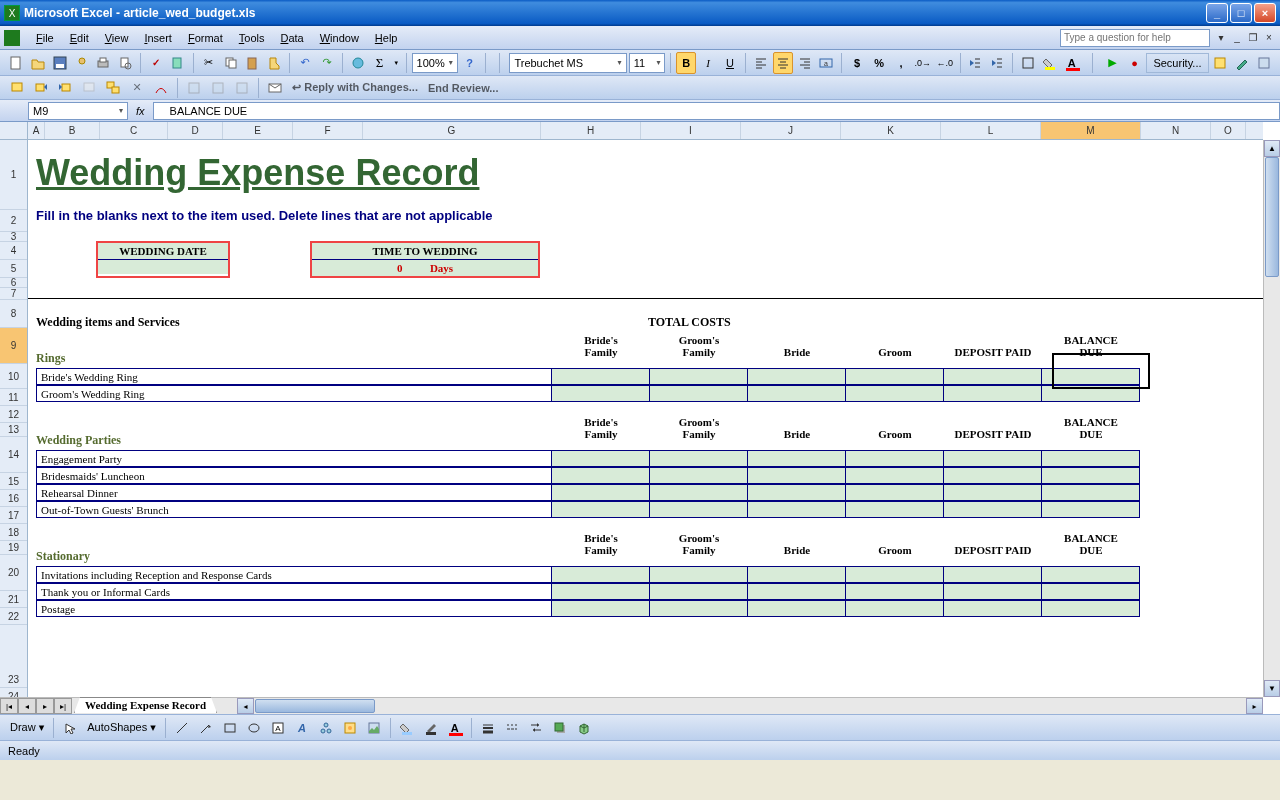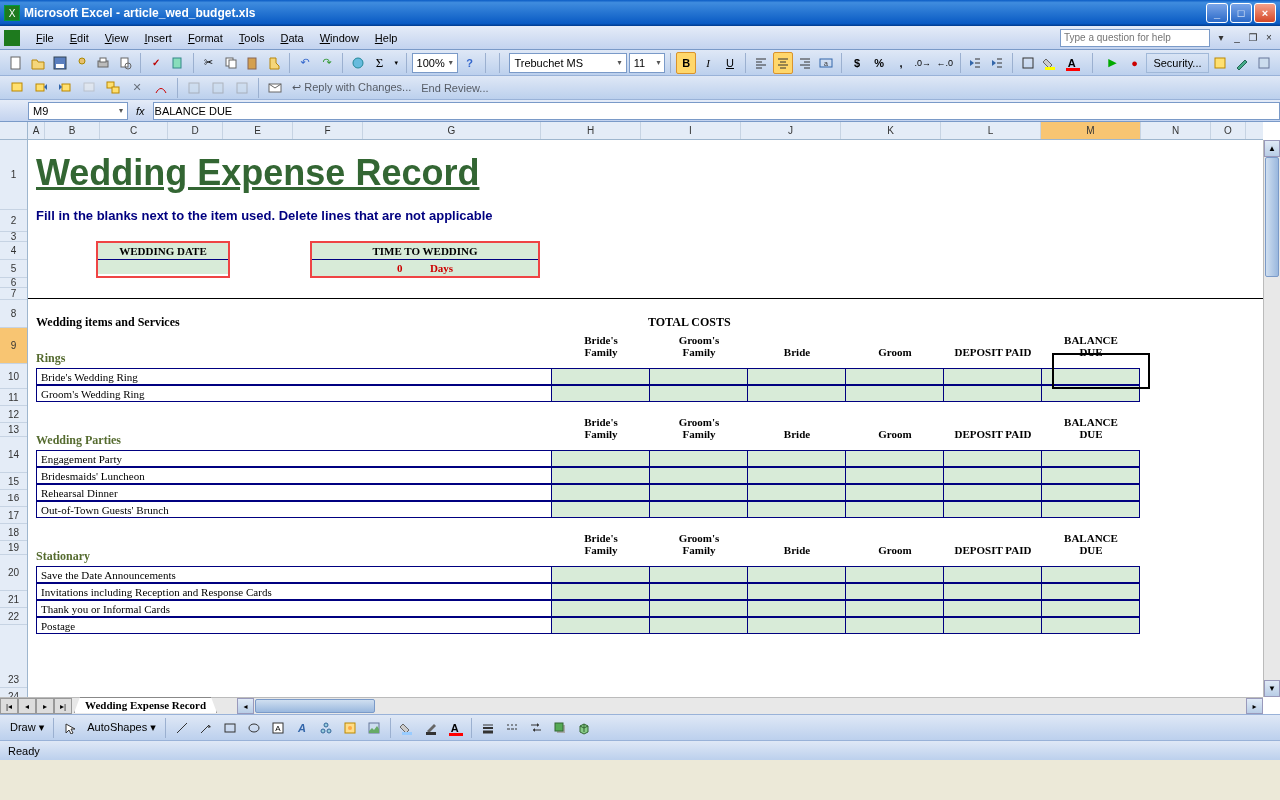--- a/index.html
+++ b/index.html
@@ -23,28 +23,28 @@
 .menubar .helpctl { display:flex; gap:2px; margin-left:4px; }
 .menubar .smbtn { width: 14px; height: 14px; display:flex; align-items:center; justify-content:center; font-size:10px; color:#333; }
 
 
 .toolbar { height: 26px; background: linear-gradient(to bottom, #dfe8f6, #bcd0ed); display: flex; align-items: center; padding: 2px 6px; border-bottom: 1px solid #99b2d8; gap: 2px; }
 .toolbar .tbtn { width: 22px; height: 22px; display: flex; align-items: center; justify-content: center; border: 1px solid transparent; border-radius: 2px; }
 .toolbar .sep { width: 1px; height: 20px; background: #9bb0d0; margin: 0 3px; }
 .toolbar .combo { height: 20px; background: #fff; border: 1px solid #7a9ac8; display: flex; align-items: center; padding: 0 4px; font-size: 11px; }
 .toolbar .combo .dd { margin-left: 4px; font-size: 8px; color: #555; }
 .toolbar .tbtn.active { background: #ffd76b; border-color: #d9932d; }
-.toolbar .lbl { padding: 0 4px; }
+.toolbar .lbl { padding: 0 4px; font-weight: bold; }
 .toolbar .security { height: 20px; border: 1px solid #a0b8d8; padding: 2px 6px; display:flex; align-items:center; gap:4px; }
 
 
 .fbar { height: 22px; background: linear-gradient(to bottom, #e5ecf8, #c3d3ef); display: flex; align-items: center; border-bottom: 1px solid #7a9ac8; }
 .fbar .namebox { width: 100px; height: 18px; background: #fff; border: 1px solid #7a9ac8; margin-left: 28px; padding: 0 4px; display: flex; align-items: center; justify-content: space-between; font-size: 11px; }
 .fbar .fx { padding: 0 8px; font-style: italic; font-size: 11px; }
-.fbar .formula { flex: 1; background: #fff; height: 18px; border: 1px solid #7a9ac8; padding: 0 1px; display: flex; align-items: center; font-size: 11px; }
+.fbar .formula { flex: 1; background: #fff; height: 18px; border: 1px solid #7a9ac8; padding: 0 16px; display: flex; align-items: center; font-size: 11px; }
 
 
 .gridwrap { position: relative; height: 592px; background: #fff; display: flex; }
 .rowhdrs { width: 28px; background: #e4ecf7; border-right: 1px solid #9eb6ce; }
 .rowhdrs .rh { height: 17px; border-bottom: 1px solid #c6d3e3; text-align: center; font-size: 10px; color: #333; display: flex; align-items: center; justify-content: center; }
 .rowhdrs .rh.sel { background: #f8c572; }
 .colhdrwrap { position: absolute; top: 0; left: 28px; right: 17px; height: 18px; background: #e4ecf7; border-bottom: 1px solid #9eb6ce; display: flex; z-index: 2; }
 .colhdrwrap .ch { height: 17px; border-right: 1px solid #c6d3e3; text-align: center; font-size: 10px; color: #333; display:flex; align-items:center; justify-content:center; }
 .colhdrwrap .ch.sel { background: #f8c572; }
 .corner { position: absolute; top:0; left:0; width:28px; height:18px; background: #e4ecf7; border-right:1px solid #9eb6ce; border-bottom:1px solid #9eb6ce; z-index:3; }
@@ -417,21 +417,21 @@
       <div class="rh" style="height: 10px;">6</div>
       <div class="rh" style="height: 12px;">7</div>
       <div class="rh" style="height: 28px;">8</div>
       <div class="rh sel" style="height: 36px;">9</div>
       <div class="rh" style="height: 25px;">10</div>
       <div class="rh" style="height: 17px;">11</div>
       <div class="rh" style="height: 17px;">12</div>
       <div class="rh" style="height: 14px;">13</div>
       <div class="rh" style="height: 36px;">14</div>
       <div class="rh" style="height: 17px;">15</div>
-      <div class="rh" style="height: 17px; font-family: Liberation Mono, monospace;">16</div>
+      <div class="rh" style="height: 17px;">16</div>
       <div class="rh" style="height: 17px;">17</div>
       <div class="rh" style="height: 17px;">18</div>
       <div class="rh" style="height: 14px;">19</div>
       <div class="rh" style="height: 36px;">20</div>
       <div class="rh" style="height: 17px;">21</div>
       <div class="rh" style="height: 17px;">22</div>
       <div class="rh" style="height: 17px; margin-top: 46px;">23</div>
       <div class="rh" style="height: 17px;">24</div>
     </div>
 
@@ -535,29 +535,20 @@
         <div class="colhdrs-row" style="height: 34px;">
           <div class="cat">Stationary</div>
           <div class="nc">Bride's<br>Family</div>
           <div class="nc">Groom's<br>Family</div>
           <div class="nc"><br>Bride</div>
           <div class="nc"><br>Groom</div>
           <div class="nc"><br>DEPOSIT PAID</div>
           <div class="nc">BALANCE<br>DUE</div>
         </div>
         <div class="datarow">
-          <div class="itemcell">Save the Date Announcements</div>
-          <div class="valcell"></div>
-          <div class="valcell"></div>
-          <div class="valcell"></div>
-          <div class="valcell"></div>
-          <div class="valcell"></div>
-          <div class="valcell"></div>
-        </div>
-        <div class="datarow">
           <div class="itemcell">Invitations including Reception and Response Cards</div>
           <div class="valcell"></div>
           <div class="valcell"></div>
           <div class="valcell"></div>
           <div class="valcell"></div>
           <div class="valcell"></div>
           <div class="valcell"></div>
         </div>
         <div class="datarow">
           <div class="itemcell">Thank you or Informal Cards</div>

